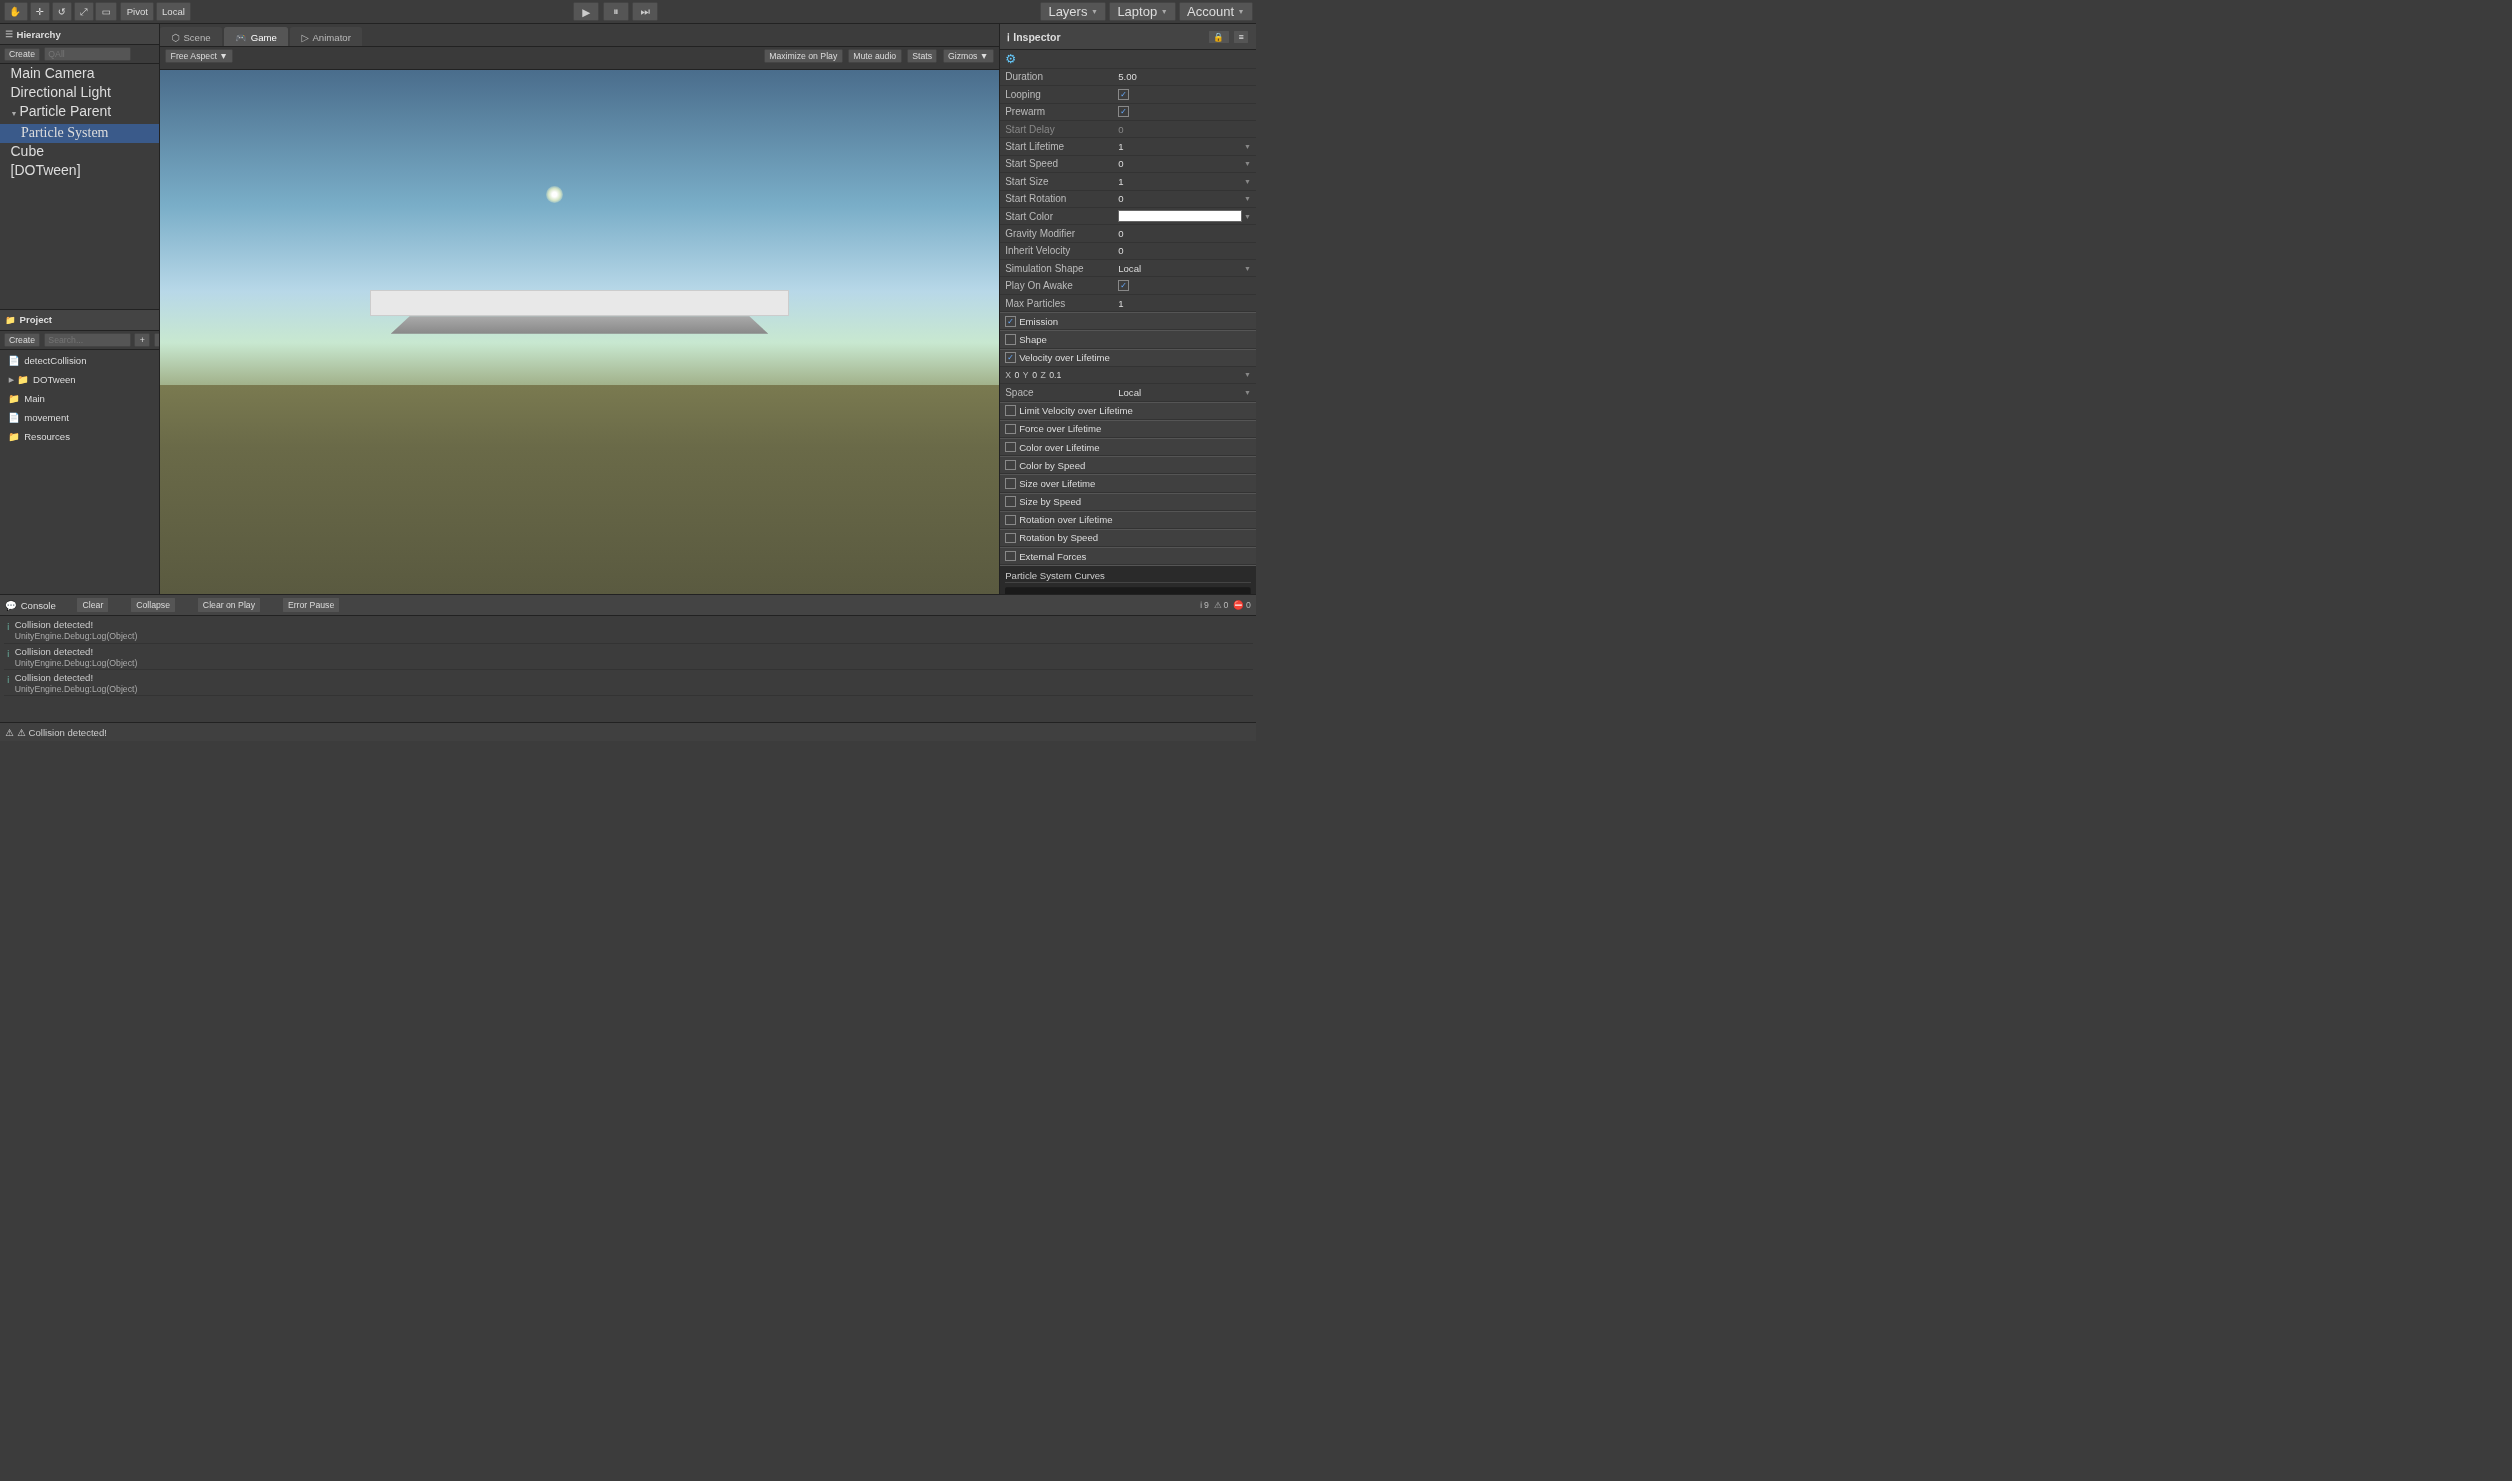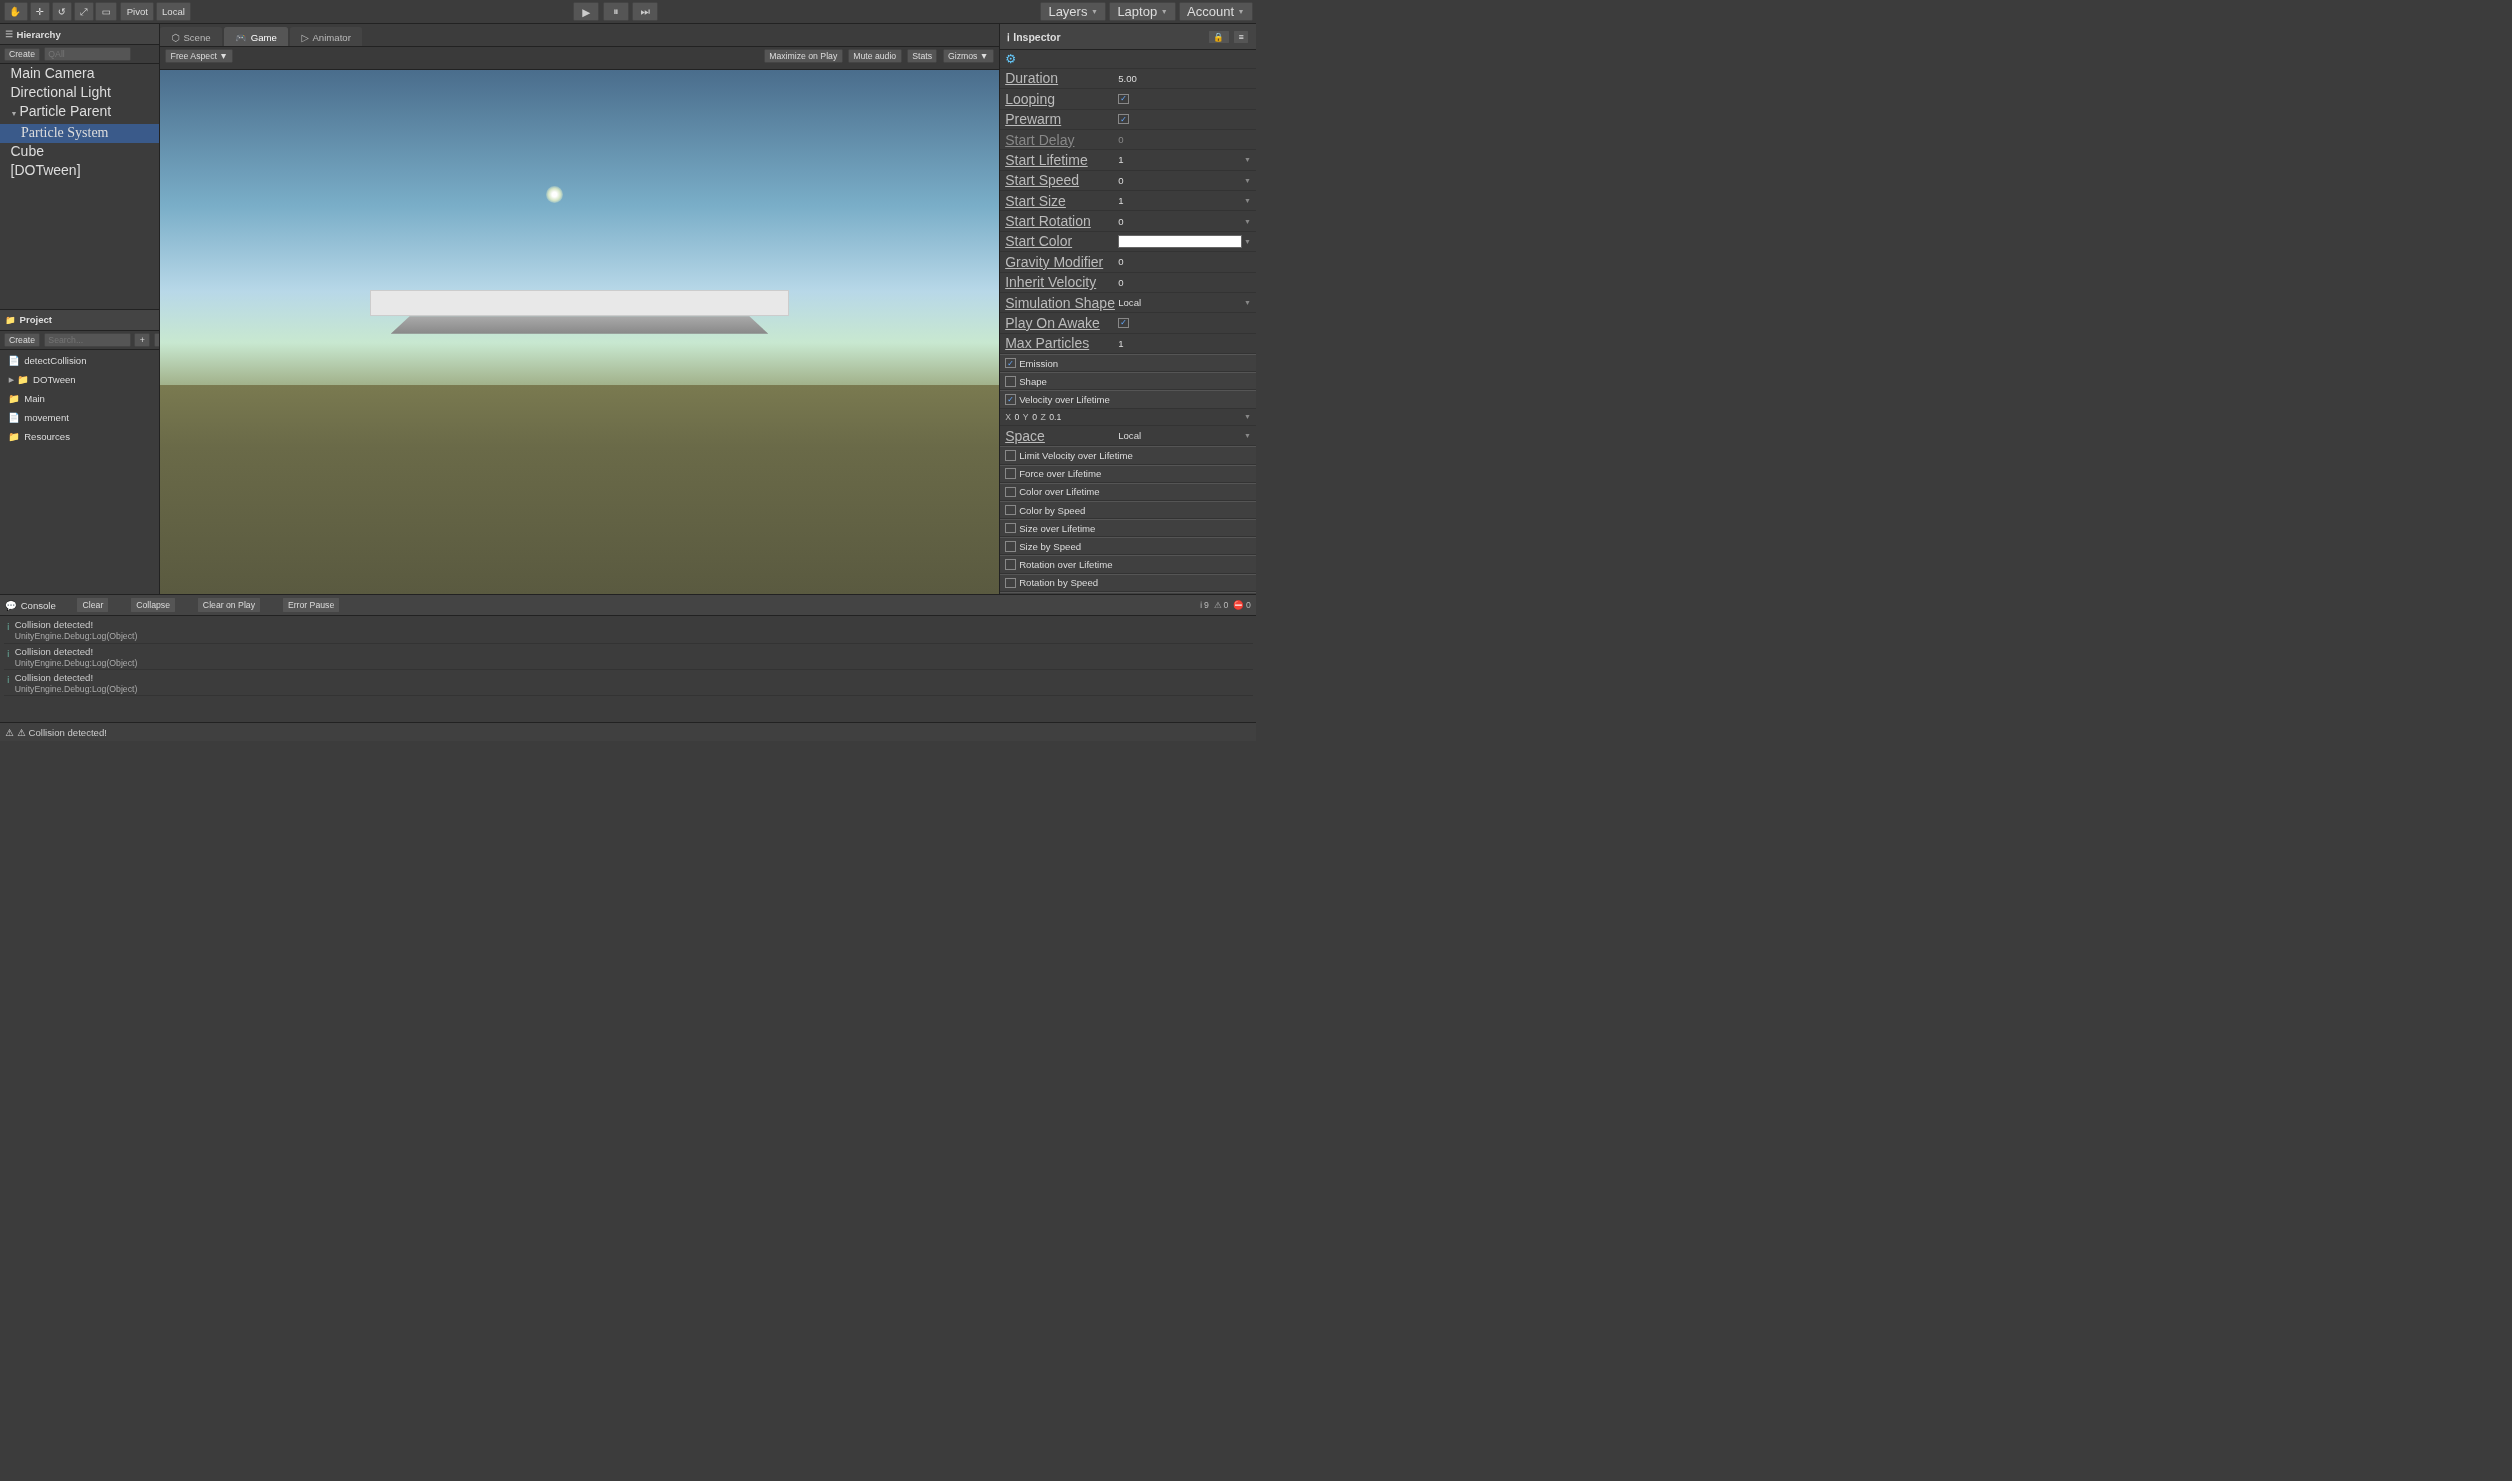--- a/index.html
+++ b/index.html
@@ -333,22 +333,21 @@
       display: flex;
       align-items: center;
       padding: 1.7px 5.2px;
       border-bottom: 0.9px solid #333;
       min-height: 17.4px;
     }
     .inspector-label {
       color: #bbb;
       width: 113px;
       flex-shrink: 0;
-      font-size: 14px;
-      text-decoration: underline;
+      font-size: 10px;
     }
     .inspector-value {
       flex: 1;
       color: #ddd;
       font-size: 9.6px;
     }
     .inspector-checkbox {
       width: 10.5px;
       height: 10.5px;
       border: 0.9px solid #888;

